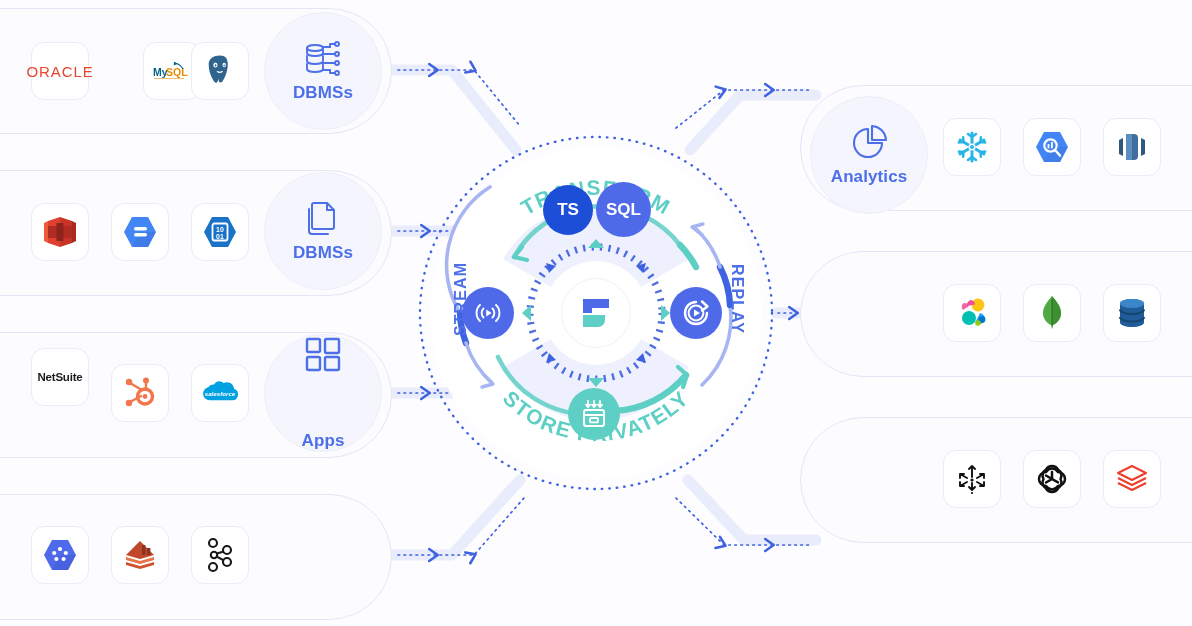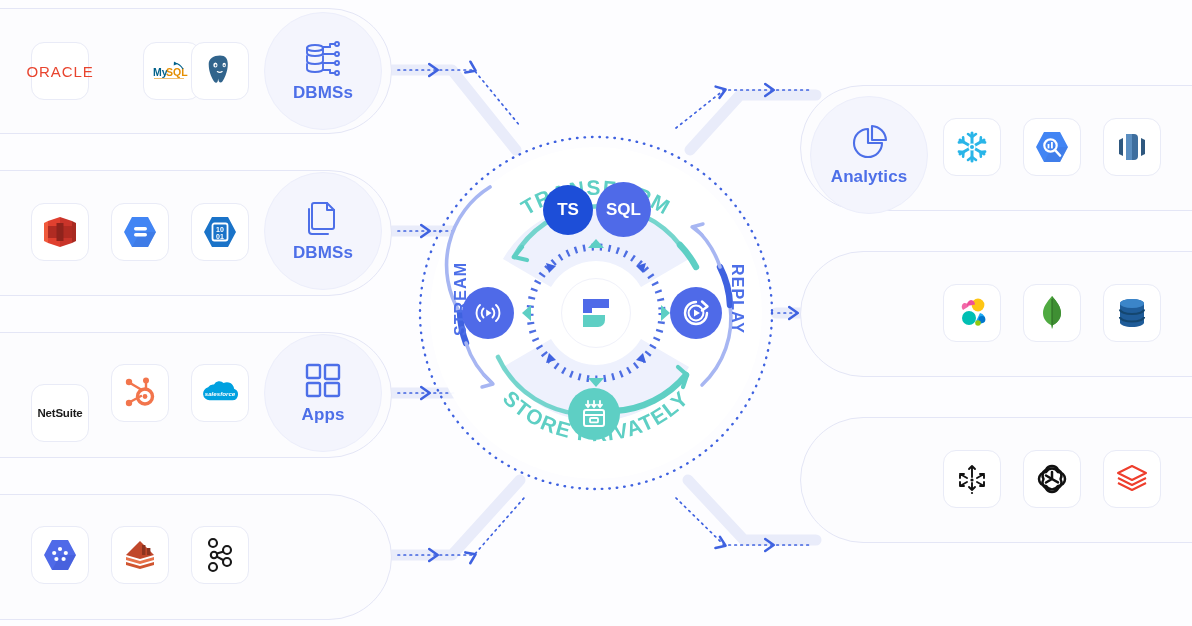--- a/index.html
+++ b/index.html
@@ -196,21 +196,21 @@
       <g fill="none" stroke="#4d6fe8" stroke-width="2" stroke-linejoin="round" stroke-linecap="round">
         <path d="M11,4 h13 l7,7 v17 a2,2 0 0 1 -2,2 H11 a2,2 0 0 1 -2,-2 V6 a2,2 0 0 1 2,-2 z"></path>
         <path d="M24,4 v7 h7"></path>
         <path d="M6,10 v22 a3,3 0 0 0 3,3 h16"></path>
       </g>
     </svg>
     <span class="cat-label">DBMSs</span>
   </div>
 
   <div class="panel left" style="top:332px; width:512px; height:126px;"></div>
-  <div class="tile" style="left:31px; top:384px;">
+  <div class="tile" style="left:31px; top:348px;">
     <span class="txt txt-netsuite">NetSuite</span>
   </div>
   <div class="tile" style="left:111px; top:364px;">
     <svg width="34" height="34" viewBox="0 0 34 34">
       <g fill="none" stroke="#f2754c" stroke-width="2.4" stroke-linecap="round">
         <path d="M7,7 L18,13.5"></path>
         <path d="M18,20 L7,26"></path>
         <path d="M23,6 v7.5"></path>
       </g>
       <circle cx="6" cy="6" r="3.2" fill="#f2754c"></circle>
@@ -220,21 +220,21 @@
       <circle cx="22" cy="20.5" r="2.4" fill="#f2754c"></circle>
     </svg>
   </div>
   <div class="tile" style="left:191px; top:364px;">
     <svg width="42" height="30" viewBox="0 0 42 30">
       <path d="M15,6.5a6,6 0 0 1 9.6-1.4a7.2,7.2 0 0 1 10.5,5.6a6,6 0 0 1 -1.6,11.6H10.5
                a6.6,6.6 0 0 1 -1.4,-13a6,6 0 0 1 5.9,-2.8z" fill="#00a1e0"></path>
       <text x="21" y="17.5" text-anchor="middle" font-family="Liberation Sans, sans-serif" font-size="6.2" font-style="italic" font-weight="700" fill="#fff">salesforce</text>
     </svg>
   </div>
-  <div class="cat" style="left:264px; top:334px;">
+  <div class="cat" style="left:264px; top:334px;justify-content:space-between;">
     <svg class="cat-ico" viewBox="0 0 40 40">
       <g fill="none" stroke="#4d6fe8" stroke-width="2.4">
         <rect x="4" y="4" width="13" height="13" rx="1.5"></rect>
         <rect x="22" y="4" width="14" height="14" rx="1.5"></rect>
         <rect x="4" y="22" width="13" height="13" rx="1.5"></rect>
         <rect x="22" y="22" width="14" height="13" rx="1.5"></rect>
       </g>
     </svg>
     <span class="cat-label">Apps</span>
   </div>

